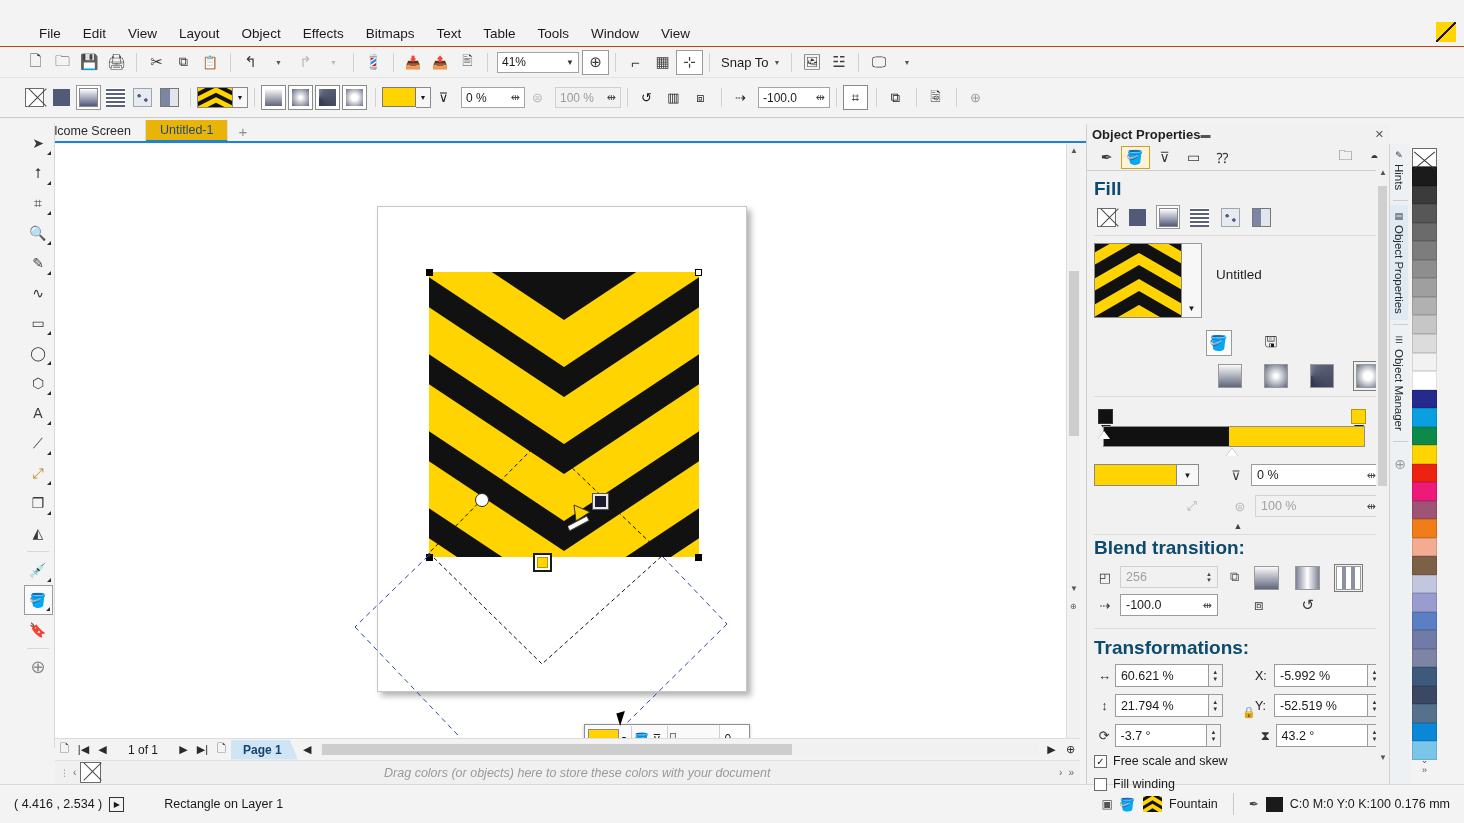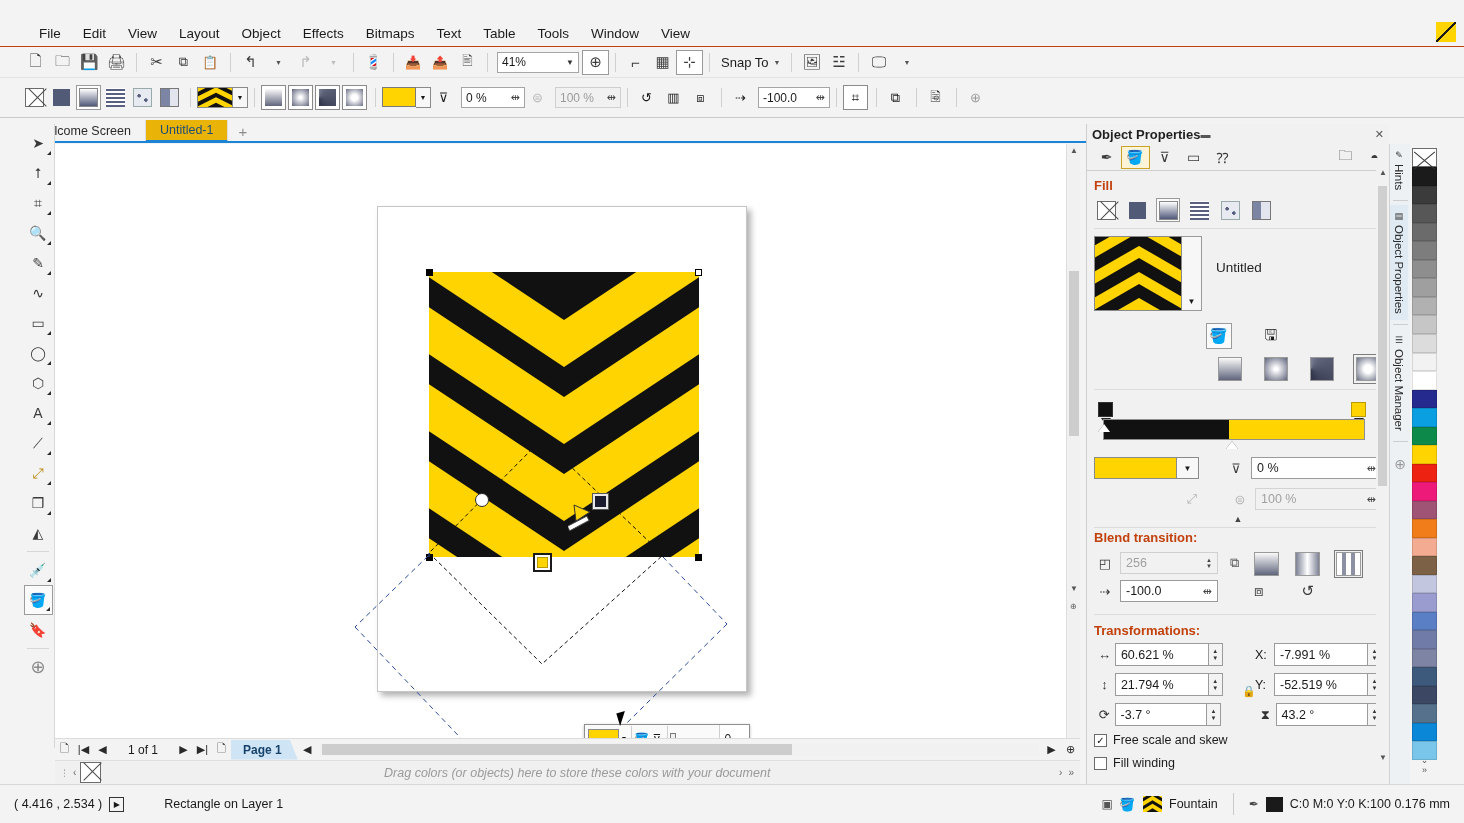--- a/index.html
+++ b/index.html
@@ -230,21 +230,21 @@
   .dk-title .pin{margin-right:6px;font-size:10px;color:#555;font-weight:normal;}
   .dk-tabs{
     height:27px;display:flex;align-items:center;padding-left:5px;border-bottom:1px solid #cfcfcf;
   }
   .dk-tab{
     width:29px;height:23px;display:flex;align-items:center;justify-content:center;font-size:14px;
     color:#3a3a3a;border:1px solid transparent;
   }
   .dk-tab.on{border:1px solid #c9a227;background:#fdf3d6;}
   .dk-body{padding:5px 7px 0 7px;}
-  .sect-h{font-size:13px;font-weight:bold;color:#c2410c;margin:2px 0 5px 0;}
+  .sect-h{font-size:19px;font-weight:bold;color:#0c4a6e;margin:2px 0 5px 0;}
   .filltypes{display:flex;gap:7px;padding-bottom:6px;border-bottom:1px solid #dcdcdc;}
   .ft{width:24px;height:24px;display:flex;align-items:center;justify-content:center;}
   .ft.on{border:1px solid #9a9a9a;background:#fbfbfb;}
   .presetrow{display:flex;align-items:flex-start;padding:7px 0 4px 0;}
   .preset-sw{
     width:88px;height:75px;border:1px solid #8a8a8a;background:#ffd400;overflow:hidden;position:relative;
   }
   .preset-drop{
     width:20px;height:75px;border:1px solid #9a9a9a;border-left:none;background:#f7f7f7;
     display:flex;align-items:flex-end;justify-content:center;padding-bottom:4px;font-size:8px;
@@ -762,21 +762,21 @@
       </div>
 
       <div class="tf-sect">
         <div class="sect-h">Transformations:</div>
         <div style="position:relative">
           <div class="tf-row">
             <span class="tf-ico">↔</span>
             <span class="tf-in">60.621 %</span>
             <span class="tf-sp">▲<br>▼</span>
             <span class="tf-lab" style="margin-left:32px">X:</span>
-            <span class="tf-in">-7.991 %</span>
+            <span class="tf-in">-5.992 %</span>
             <span class="tf-sp">▲<br>▼</span>
           </div>
           <div class="tf-row">
             <span class="tf-ico">↕</span>
             <span class="tf-in">21.794 %</span>
             <span class="tf-sp">▲<br>▼</span>
             <span class="tf-lab" style="margin-left:32px">Y:</span>
             <span class="tf-in">-52.519 %</span>
             <span class="tf-sp">▲<br>▼</span>
           </div>

